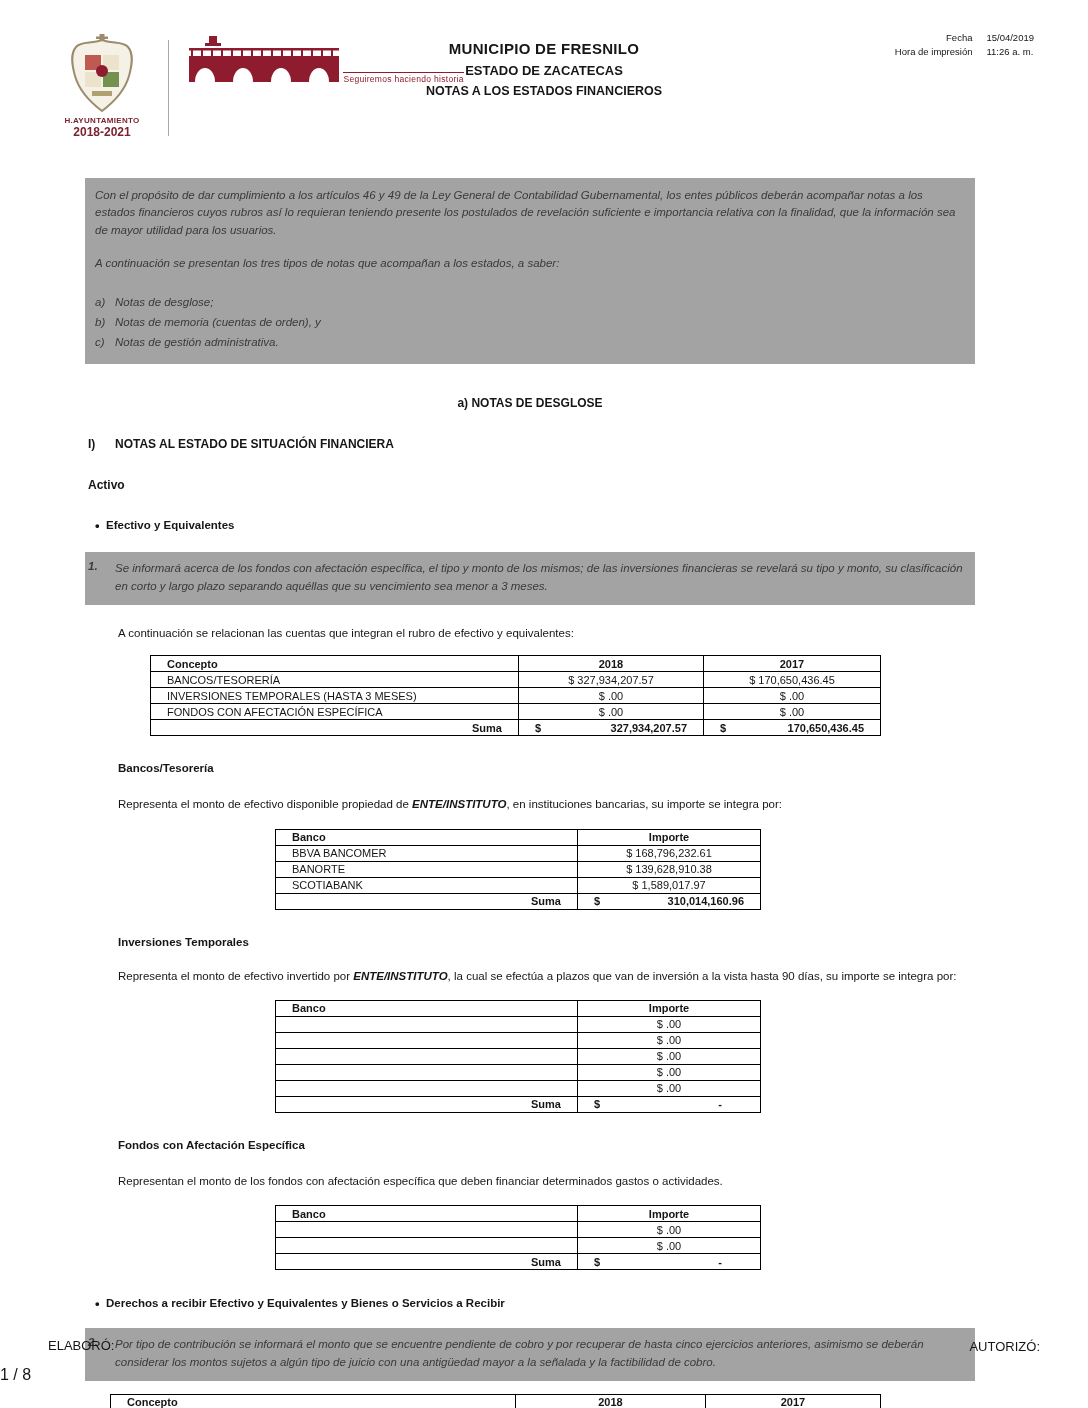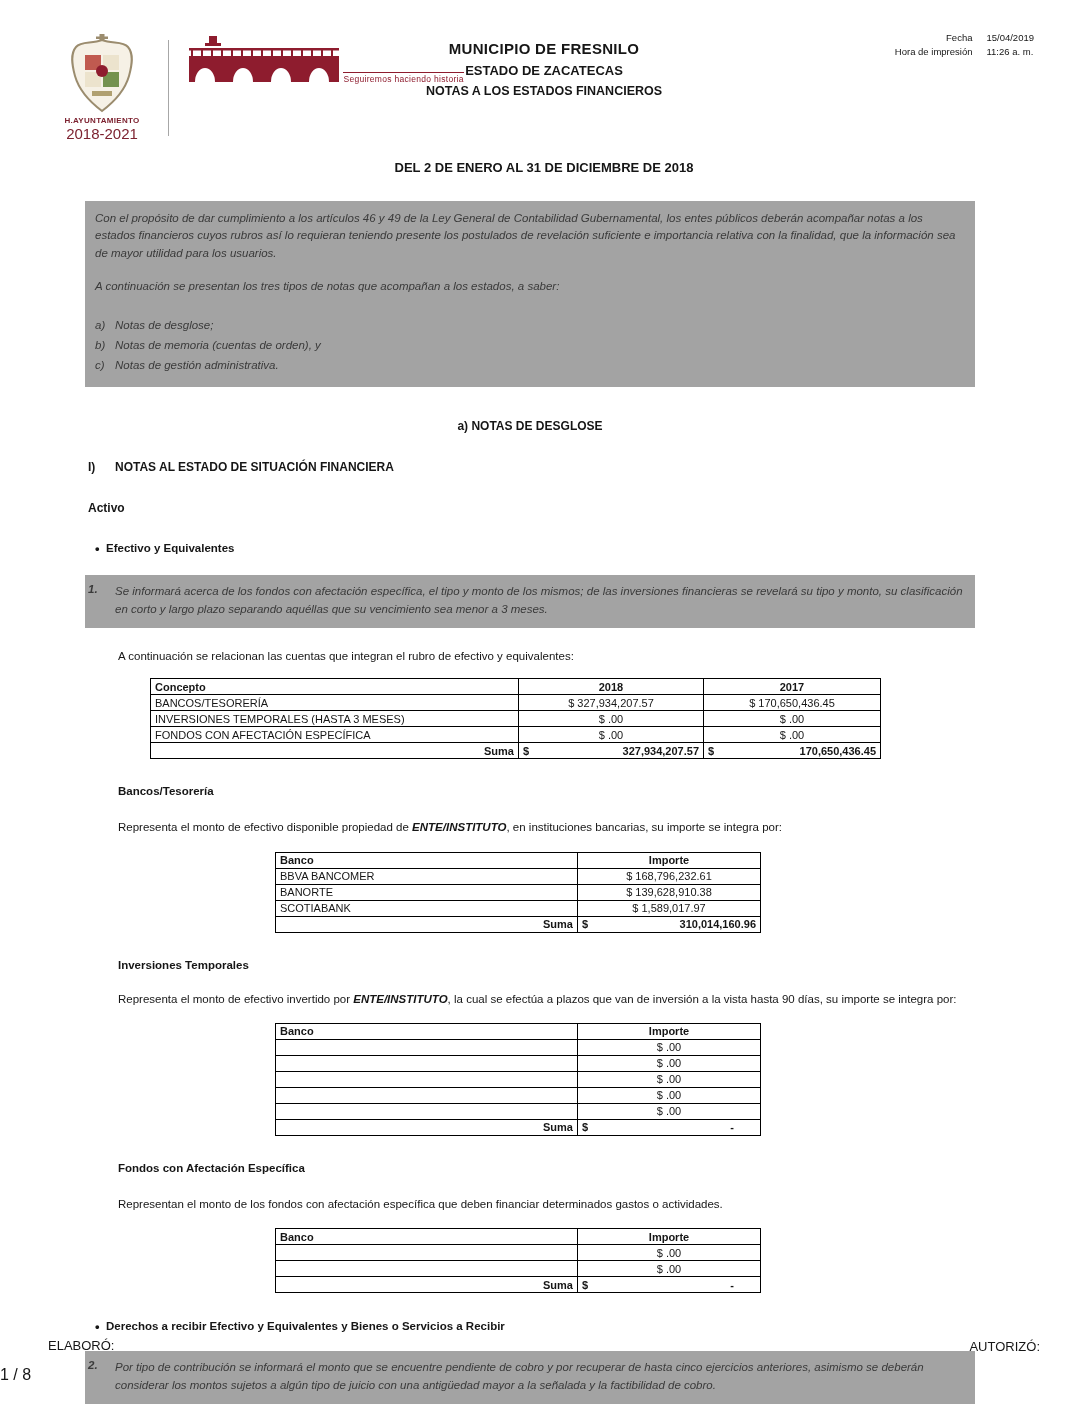--- a/index.html
+++ b/index.html
@@ -6,21 +6,21 @@
   html,body { width:1088px; height:1408px; background:#fff; }
   body { font-family:"Liberation Sans", sans-serif; color:#161616; position:relative; overflow:hidden; }
   .page { position:absolute; inset:0; }
 
   
   .doc-header { position:relative; height:152px; }
   .logo-block { position:absolute; left:56px; top:34px; display:flex; align-items:flex-start; gap:20px; }
   .crest { width:92px; text-align:center; }
   .crest svg { display:block; margin:0 auto; }
   .crest-caption { font-size:8px; font-weight:bold; color:#7d2230; margin-top:2px; letter-spacing:.3px; }
-  .crest-years { font-size:15px; font-weight:normal; color:#7d2230; }
+  .crest-years { font-size:12px; font-weight:bold; color:#7d2230; }
   .logo-divider { width:1px; height:96px; background:#a7a7a7; margin-top:6px; }
   .brand { text-align:center; margin-top:2px; }
   .brand-name { font-family:"Liberation Serif", serif; font-size:33px; letter-spacing:1px; color:#8e1c2e; line-height:1.02; white-space:nowrap; }
   .brand-name .big-o { font-size:40px; }
   .brand-tagline { display:inline-block; font-size:8.5px; color:#8e1c2e; border-top:1px solid #8e1c2e; padding-top:1px; margin-top:1px; letter-spacing:.3px; }
   .center-titles { position:absolute; left:0; right:0; top:40px; text-align:center; pointer-events:none; }
   .org1 { font-size:15px; font-weight:bold; letter-spacing:.3px; }
   .org2 { font-size:13px; font-weight:bold; margin-top:6px; }
   .org3 { font-size:12.5px; font-weight:bold; margin-top:6px; }
   .print-info { position:absolute; right:54px; top:32px; font-size:9.5px; display:grid; grid-template-columns:auto auto; column-gap:14px; row-gap:3px; }
@@ -50,21 +50,21 @@
   .note-block { margin-top:20px; padding:8px 12px 9px 3px; display:flex; }
   .note-block .num { flex:0 0 27px; font-weight:bold; font-style:italic; font-size:11.5px; color:#3a3a3a; }
   .note-block p { flex:1; font-size:11.5px; line-height:1.55; }
 
   .para { font-size:11.5px; line-height:1.5; margin-left:33px; margin-right:10px; }
   .sub-head { font-weight:bold; font-size:11.5px; margin-left:33px; }
   .em-ent { font-weight:bold; font-style:italic; }
 
   
   table.tbl { border-collapse:collapse; font-size:11px; table-layout:fixed; }
-  table.tbl th, table.tbl td { border:1px solid #000; padding:0 4px; height:16px; overflow:hidden; white-space:nowrap; }
+  table.tbl th, table.tbl td { border:1px solid #000; padding:0 16px; height:16px; overflow:hidden; white-space:nowrap; }
   table.tbl th { font-weight:bold; text-align:center; }
   table.tbl th.al { text-align:left; }
   td.ar { text-align:center; }
   tr.suma-row td { font-weight:bold; }
   td.suma-label { text-align:right; font-weight:bold; }
   .money { display:flex; justify-content:space-between; font-weight:bold; }
   .money.dash span:last-child { padding-right:22px; }
 
   .t-cash { width:730px; margin:13px 0 0 65px; }
   .t-cash .c1{width:368px} .t-cash .c2{width:185px} .t-cash .c3{width:177px}
@@ -139,21 +139,20 @@
     </div>
 
     <div class="print-info">
       <span class="lbl">Fecha</span>
       <span class="val">15/04/2019</span>
       <span class="lbl">Hora de impresión</span>
       <span class="val">11:26 a. m.</span>
     </div>
   </header>
 
-  <div class="doc-title">DEL 2 DE ENERO AL 31 DE DICIEMBRE DE 2018</div>
 
   <div class="content">
 
     <div class="green intro-block">
       <p class="it">Con el propósito de dar cumplimiento a los artículos 46 y 49 de la Ley General de Contabilidad Gubernamental, los entes públicos deberán acompañar notas a los estados financieros cuyos rubros así lo requieran teniendo presente los postulados de revelación suficiente e importancia relativa con la finalidad, que la información sea de mayor utilidad para los usuarios.</p>
       <p class="it p2">A continuación se presentan los tres tipos de notas que acompañan a los estados, a saber:</p>
       <div class="intro-list">
         <div class="li it">
             <span class="m">a)</span>
             <span>Notas de desglose;</span>

